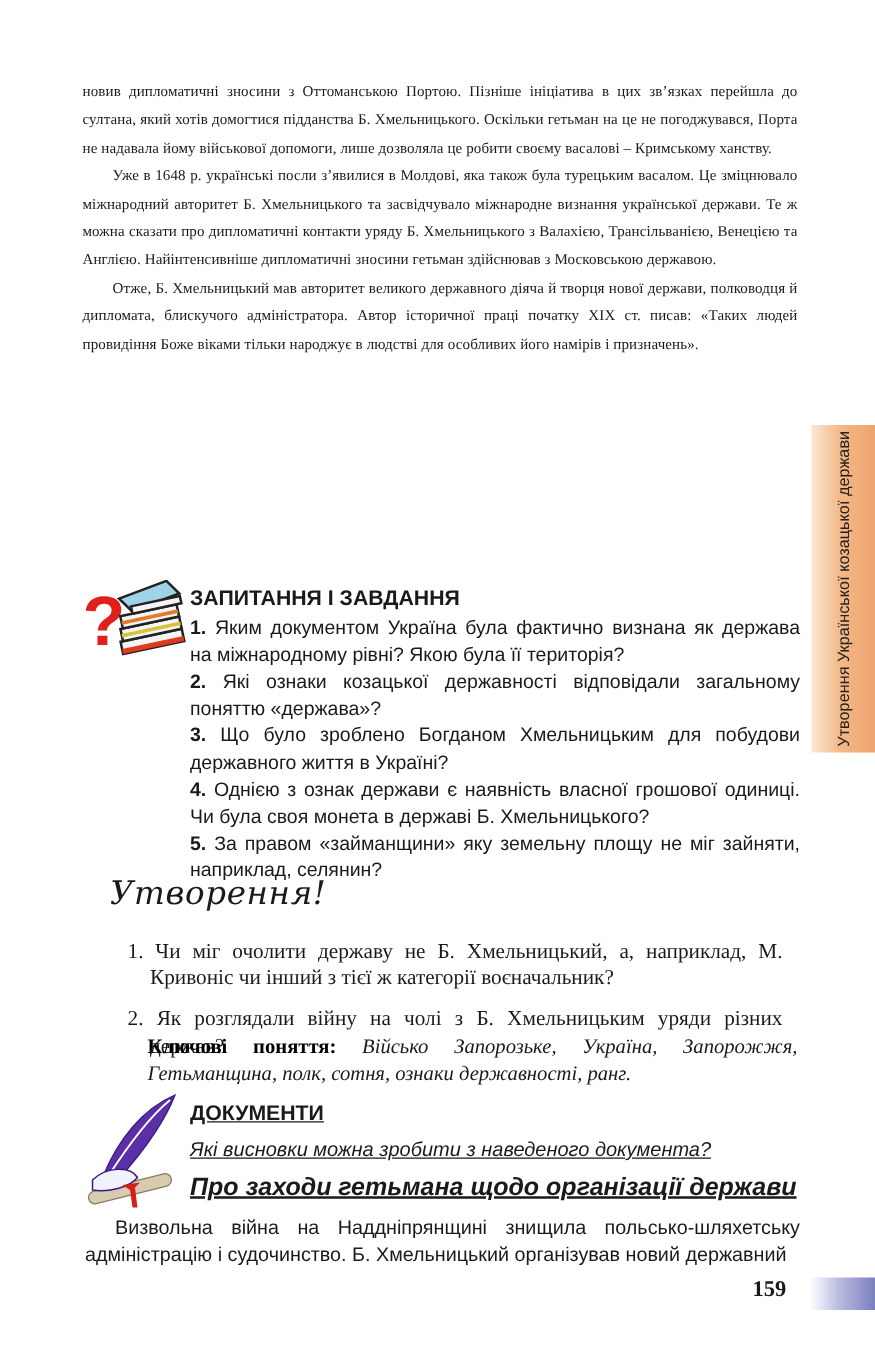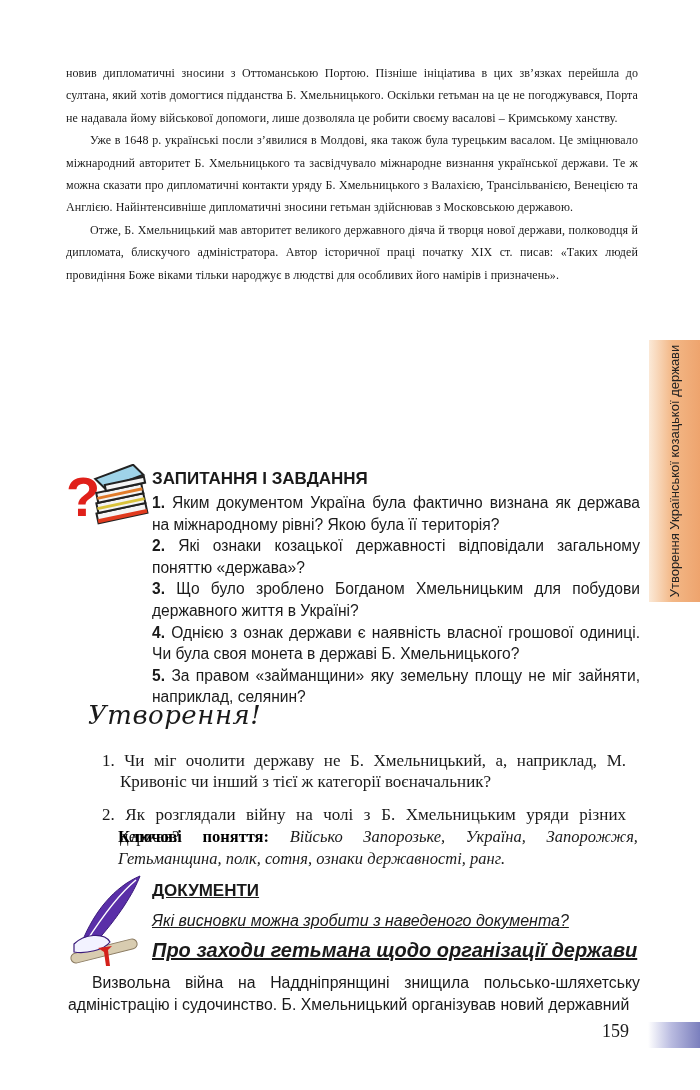--- a/index.html
+++ b/index.html
@@ -25,21 +25,21 @@
   .think-list { position:absolute; left:90px; top:738px; width:548px; }
   .think-item { font-size:17px; line-height:21.2px; margin:12px; text-align:justify; padding-left:18px; text-indent:-18px; }
   .keys { position:absolute; left:118px; top:826px; width:520px; font-size:16.5px; line-height:21.5px; text-align:justify; }
   .keys .lbl { color:#000000; font-weight:bold; }
   .keys .val { font-style:italic; }
   .doc-icon { position:absolute; left:64px; top:872px; width:80px; height:98px; }
   .doc-block { position:absolute; left:152px; top:880px; width:488px;text-decoration:underline; }
   .doc-q { font-style:italic; font-size:16px; line-height:22px; margin:8px 0 0 0; }
   .doc-sub { font-style:italic; font-weight:bold; font-size:20px; line-height:22px; margin:7px 0 0 0; }
   .doc-text { position:absolute; left:68px; top:972px; width:572px; font-size:15.8px; line-height:21.5px; text-align:justify; margin:0; }
-  .page-num { position:absolute; left:602px; top:1021px; font-size:18px; font-weight:normal; }
+  .page-num { position:absolute; left:602px; top:1021px; font-size:18px; font-weight:bold; }
   .page-bar { position:absolute; left:648px; top:1022px; width:52px; height:26px;
     background:linear-gradient(to right, #ffffff 0%, #b9bbe0 45%, #7b7fbd 100%); }
 </style>
 </head>
 <body>
 
 <div class="tab-side">
   <div class="tab-side-text sans">Утворення Української козацької держави</div>
 </div>
 

